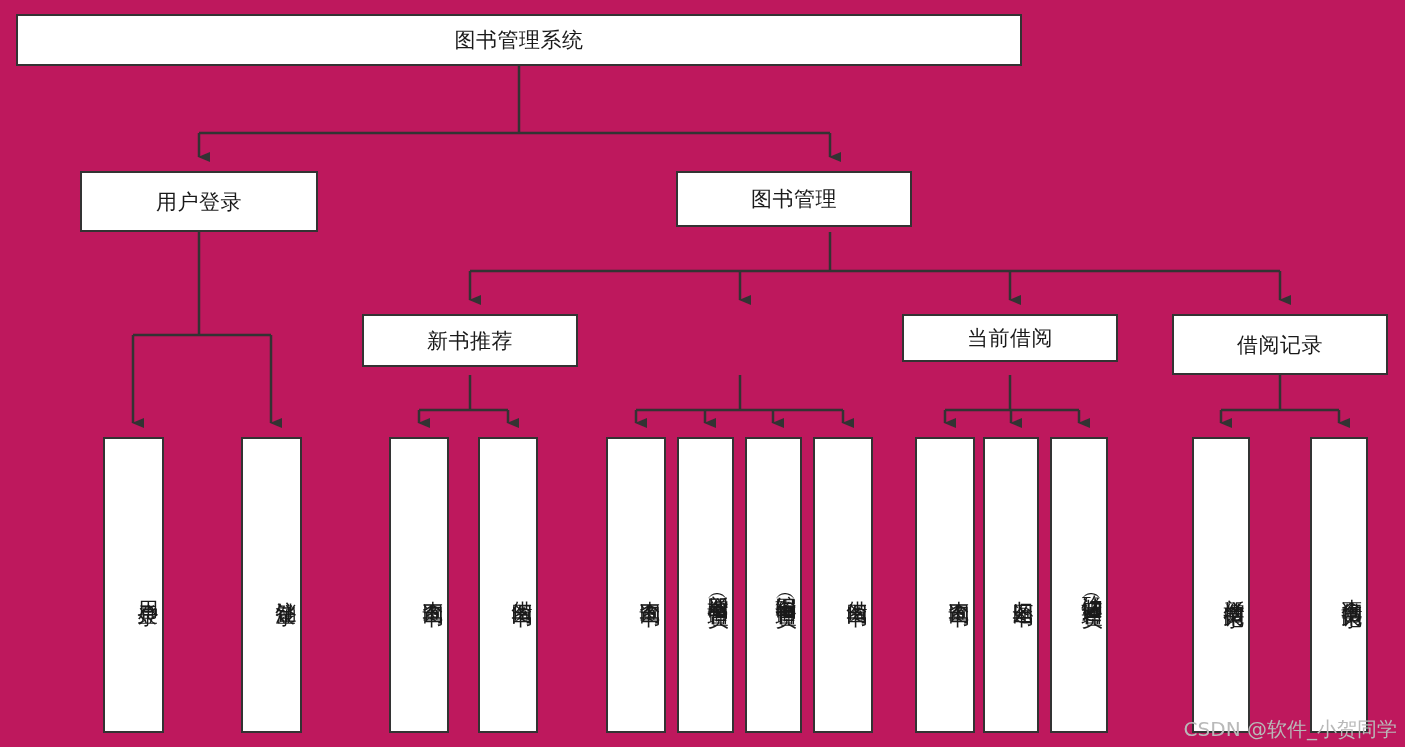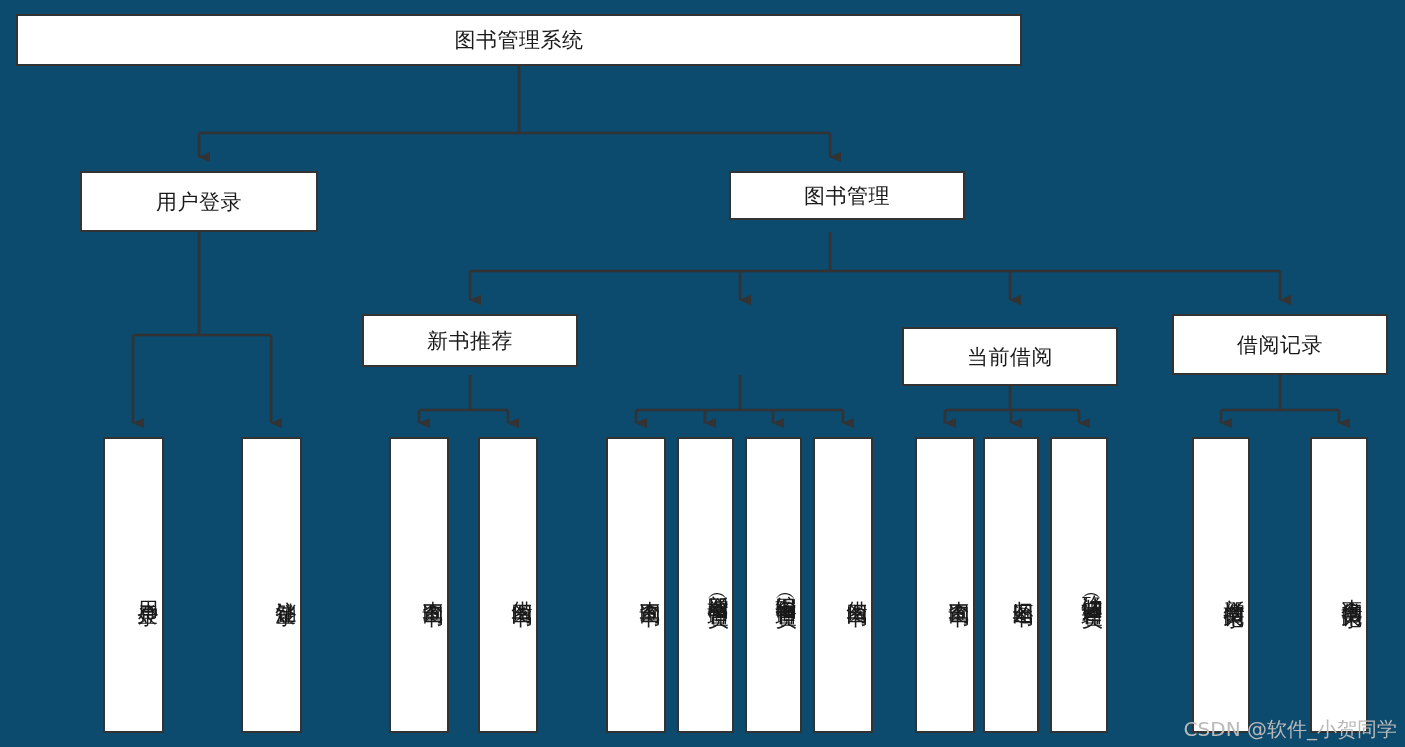--- a/index.html
+++ b/index.html
@@ -7,21 +7,21 @@
     padding: 0;
     background: #ffffff;
   }
   body {
     font-family: "DejaVu Sans", "Liberation Sans", sans-serif;
   }
   #canvas {
     position: relative;
     width: 1405px;
     height: 747px;
-    background: #0c4a6e;
+    background: #be185d;
     overflow: hidden;
   }
   .node {
     position: absolute;
     box-sizing: border-box;
     border: 2px solid #333333;
     background: #ffffff;
     display: flex;
     align-items: center;
     justify-content: center;
@@ -119,28 +119,28 @@
     </g>
   </svg>
 
   <div class="node horiz" style="left:16px;top:14px;width:1006px;height:52px;">
     <span class="node-label">图书管理系统</span>
   </div>
 
   <div class="node horiz" style="left:80px;top:171px;width:238px;height:61px;">
     <span class="node-label">用户登录</span>
   </div>
-  <div class="node horiz" style="left:729px;top:171px;width:236px;height:49px;">
+  <div class="node horiz" style="left:676px;top:171px;width:236px;height:56px;">
     <span class="node-label">图书管理</span>
   </div>
 
   <div class="node horiz" style="left:362px;top:314px;width:216px;height:53px;">
     <span class="node-label">新书推荐</span>
   </div>
-  <div class="node horiz" style="left:902px;top:314px;width:216px;height:59px;margin-top:13px;">
+  <div class="node horiz" style="left:902px;top:314px;width:216px;height:48px;">
     <span class="node-label">当前借阅</span>
   </div>
   <div class="node horiz" style="left:1172px;top:314px;width:216px;height:61px;text-align:center;">
     <span class="node-label">借阅记录</span>
   </div>
 
   <div class="node vert" style="left:103px;top:437px;width:61px;height:296px;">
     <span class="node-label">用户登录</span>
   </div>
   <div class="node vert" style="left:241px;top:437px;width:61px;height:296px;">

